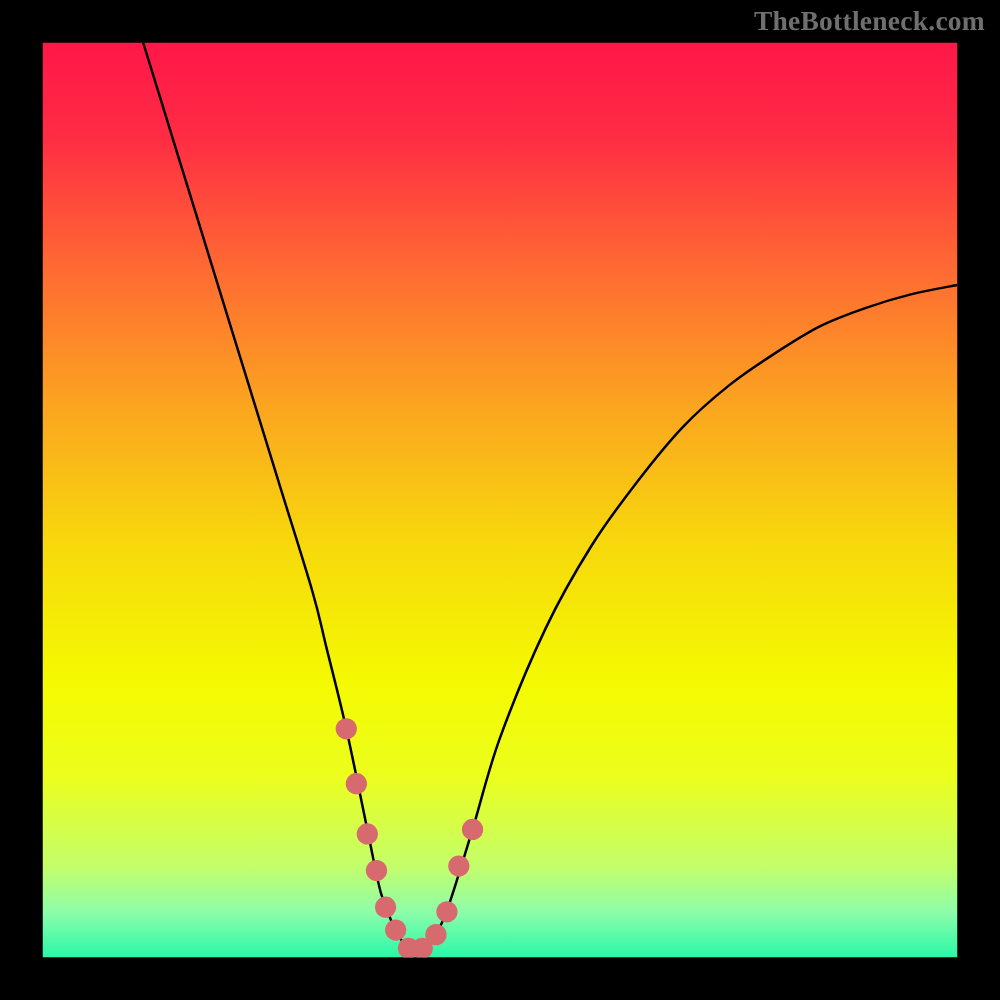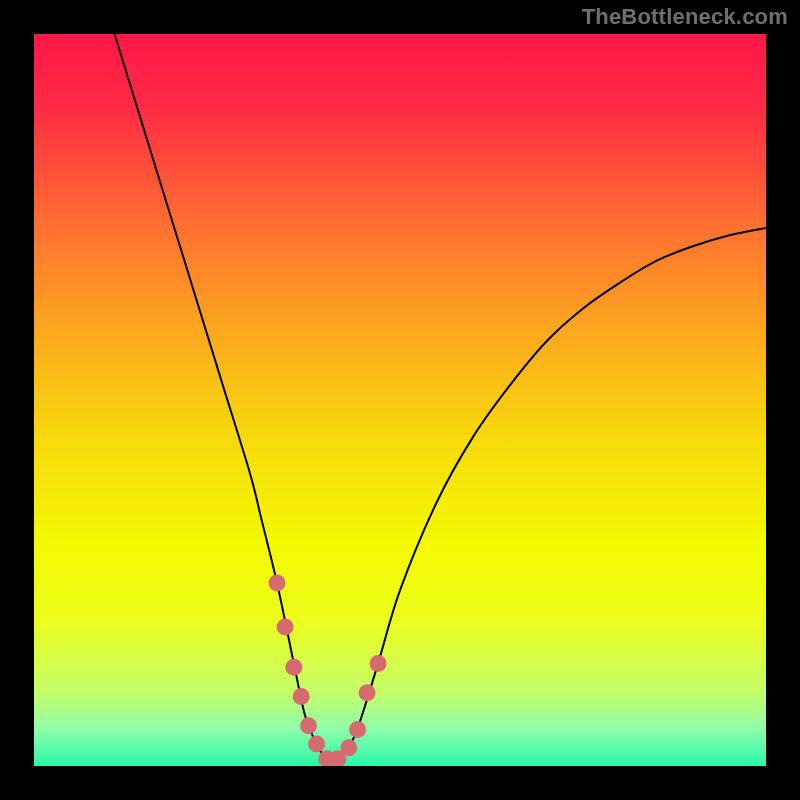--- a/index.html
+++ b/index.html
@@ -18,20 +18,21 @@
   }
   .watermark {
     position: absolute;
     top: 4px;
     right: 12px;
     font-size: 22px;
     font-weight: 600;
     color: #6f6f6f;
     letter-spacing: 0.2px;
     z-index: 10;
+    font-family: Liberation Serif, serif;
   }
   svg.plot {
     position: absolute;
     left: 34px;
     top: 34px;
     width: 732px;
     height: 732px;
   }
 </style>
 </head>

